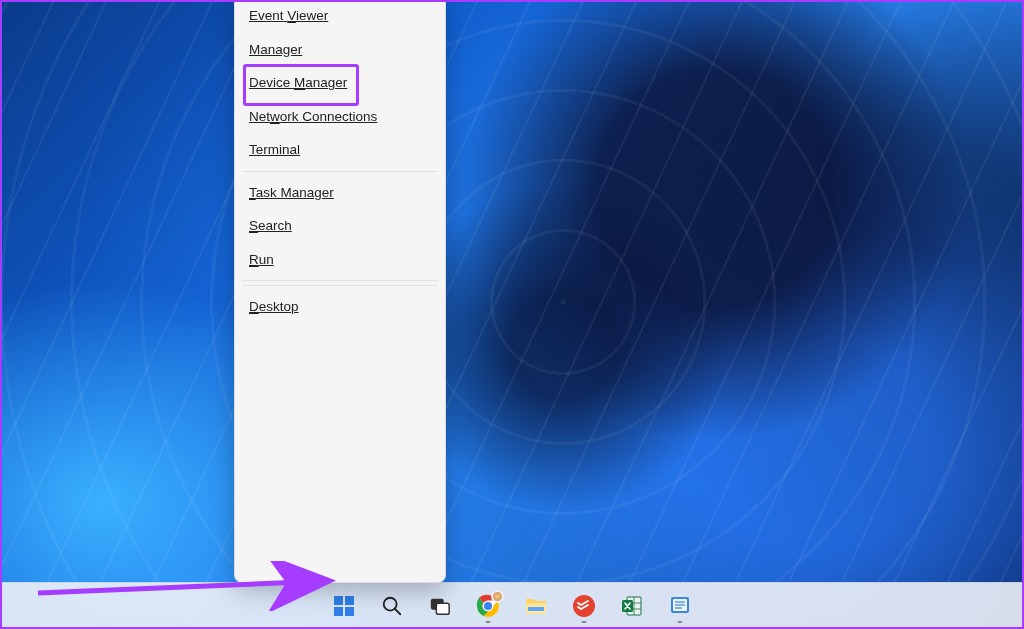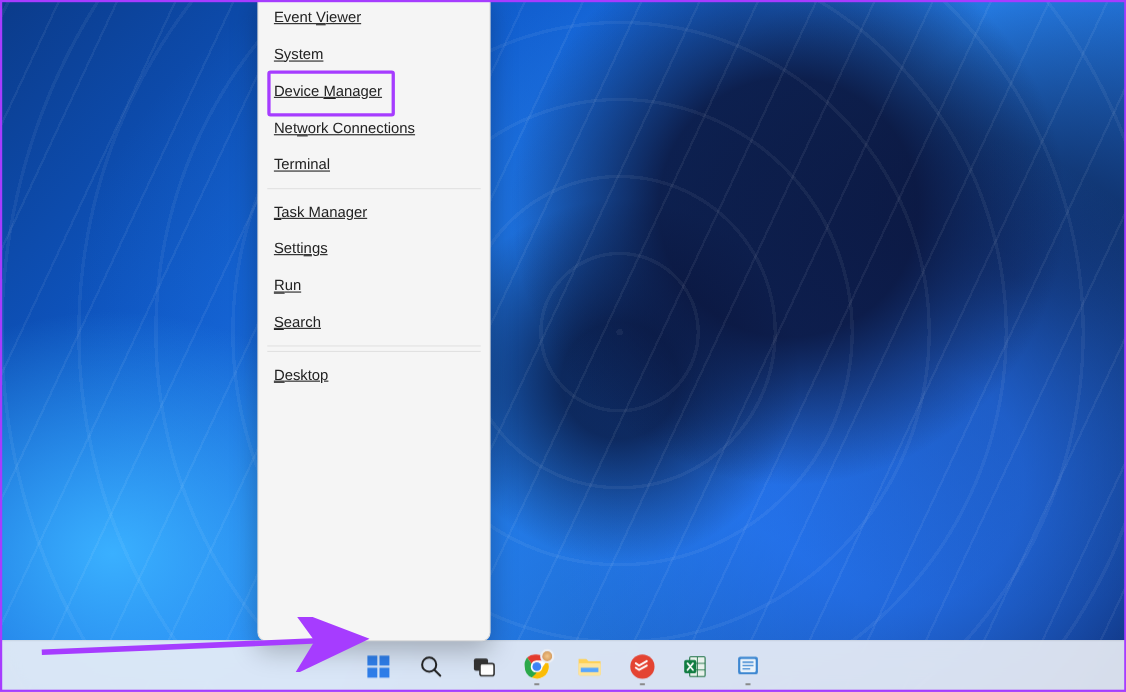--- a/index.html
+++ b/index.html
@@ -144,29 +144,28 @@
 </style>
 </head>
 <body>
 
 <div class="wallpaper"></div>
 
 <div class="border-highlight"></div>
 
 <div class="context-menu" id="ctx">
     <div class="menu-item"><span>Event <span class="u">V</span>iewer</span></div>
-    <div class="menu-item"><span>System</span></div>
+    <div class="menu-item"><span>Manager</span></div>
     <div class="menu-item"><span>Device <span class="u">M</span>anager</span></div>
     <div class="menu-item"><span>Net<span class="u">w</span>ork Connections</span></div>
     <div class="menu-item"><span>Terminal</span></div>
     <div class="menu-sep"></div>
     <div class="menu-item"><span><span class="u">T</span>ask Manager</span></div>
-    <div class="menu-item"><span>Setti<span class="u">n</span>gs</span></div>
+    <div class="menu-item"><span><span class="u">S</span>earch</span></div>
     <div class="menu-item"><span><span class="u">R</span>un</span></div>
-    <div class="menu-item"><span><span class="u">S</span>earch</span></div>
     <div class="menu-sep"></div>
     <div class="menu-sep"></div>
     <div class="menu-item"><span><span class="u">D</span>esktop</span></div>
   </div>
 
 <div class="highlight-box" id="hl" style="left: 243px; top: 64.0938px; width: 110.312px; height: 35.5469px;"></div>
 
 <svg class="arrow" viewBox="0 0 300 50">
   <defs>
     <marker id="ah" markerWidth="14" markerHeight="12" refX="12" refY="6" orient="auto">

